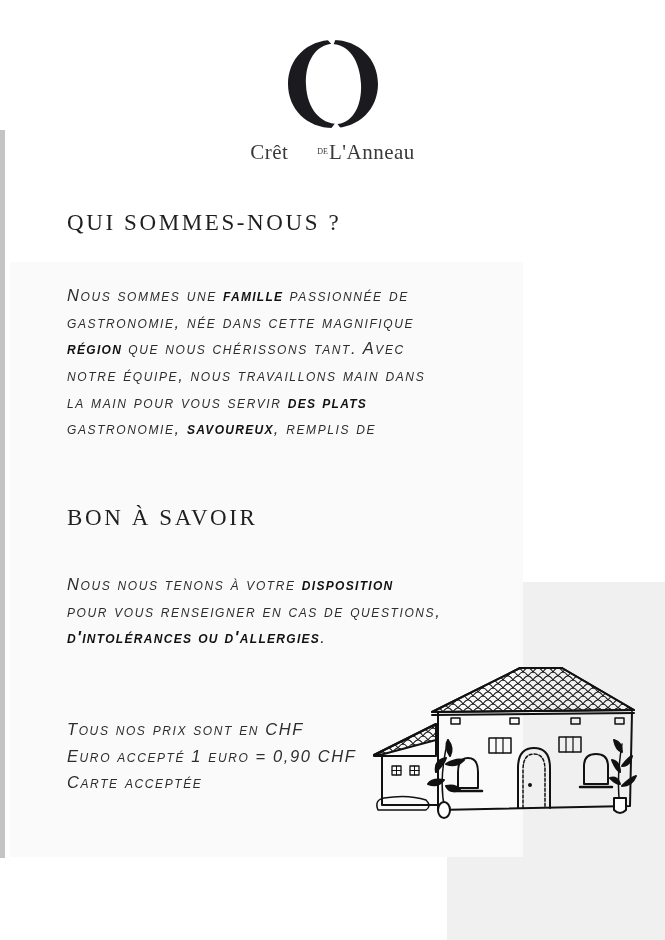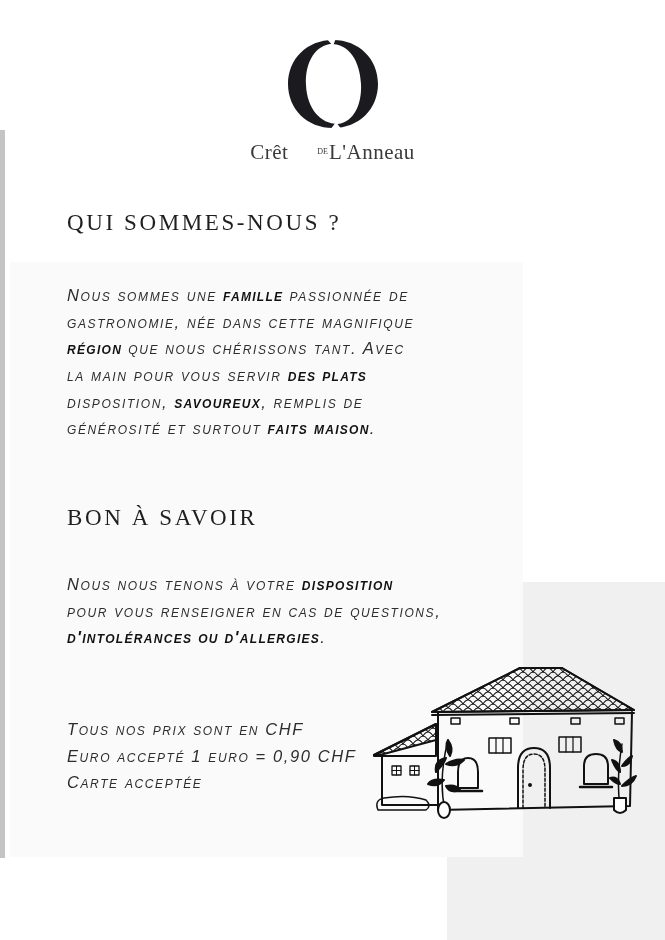--- a/index.html
+++ b/index.html
@@ -62,23 +62,23 @@
 
 <div class="brand">
   <span class="big">Crêt</span><span class="de">DE</span><span class="big">L'Anneau</span>
 </div>
 
 <div class="heading" style="top:209px">QUI SOMMES-NOUS ?</div>
 <div class="para" id="about" style="top:282px">
     <span class="line"><span>Nous sommes une </span><b>famille</b><span> passionnée de</span></span>
     <span class="line"><span>gastronomie, née dans cette magnifique</span></span>
     <span class="line"><b>région</b><span> que nous chérissons tant. Avec</span></span>
+    <span class="line"><span>notre équipe, nous travaillons main dans</span></span>
     <span class="line"><span>la main pour vous servir </span><b>des plats</b></span>
-    <span class="line"><span>disposition, </span><b>savoureux</b><span>, remplis de</span></span>
-    <span class="line"><span>générosité et surtout </span><b>faits maison</b><span>.</span></span>
+    <span class="line"><span>gastronomie, </span><b>savoureux</b><span>, remplis de</span></span>
   </div>
 
 <div class="heading" style="top:504px">BON À SAVOIR</div>
 <div class="para" id="info" style="top:571px">
     <span class="line"><span>Nous nous tenons à votre </span><b>disposition</b></span>
     <span class="line"><span>pour vous renseigner en cas de questions,</span></span>
     <span class="line"><b>d'intolérances ou d'allergies</b><span>.</span></span>
   </div>
 <div class="para" id="pay" style="top:716px">
     <span class="line"><span>Tous nos prix sont en CHF</span></span>

